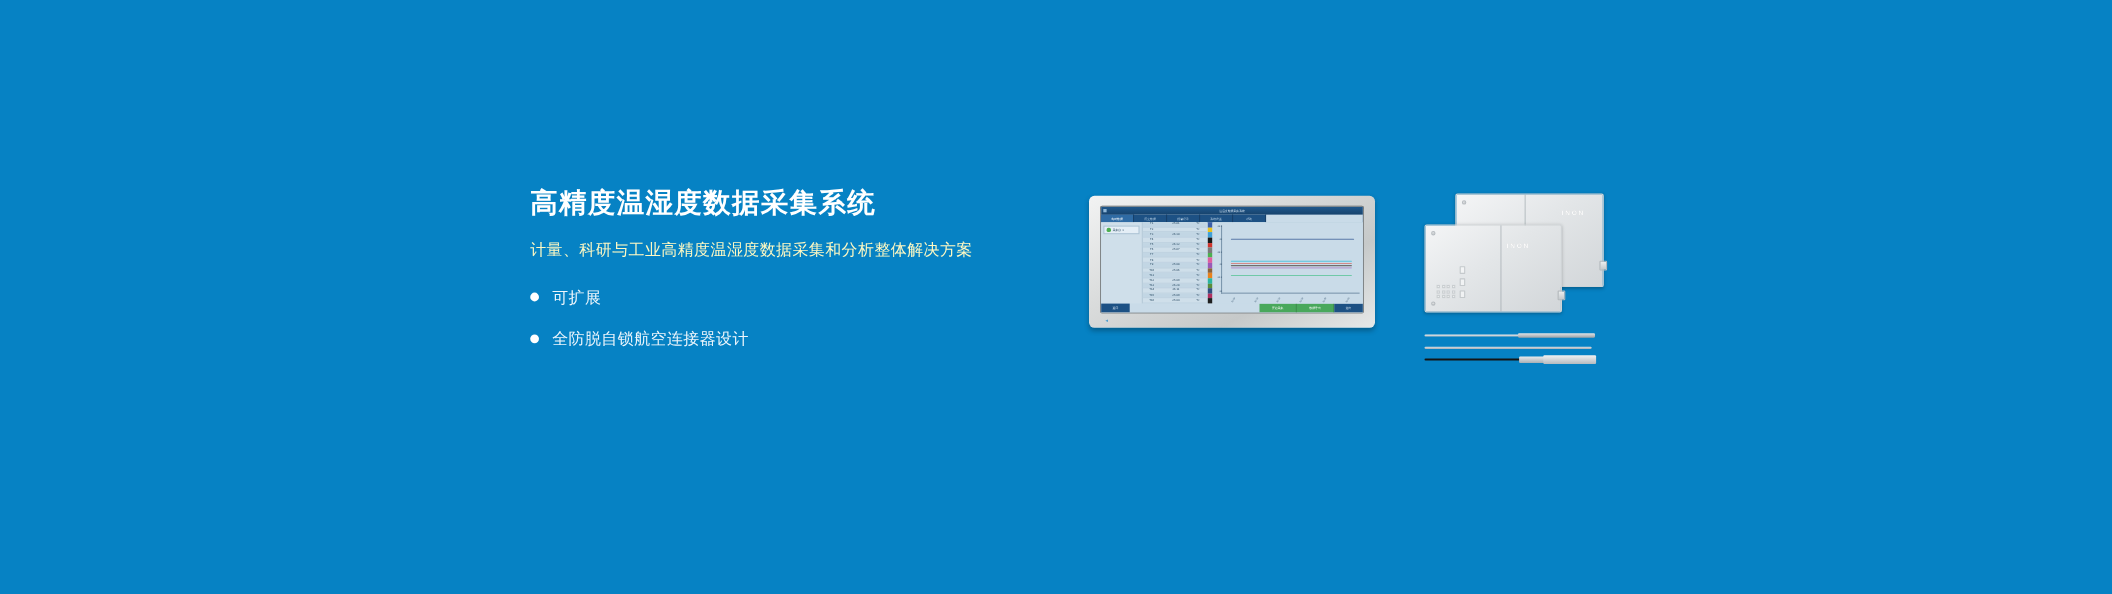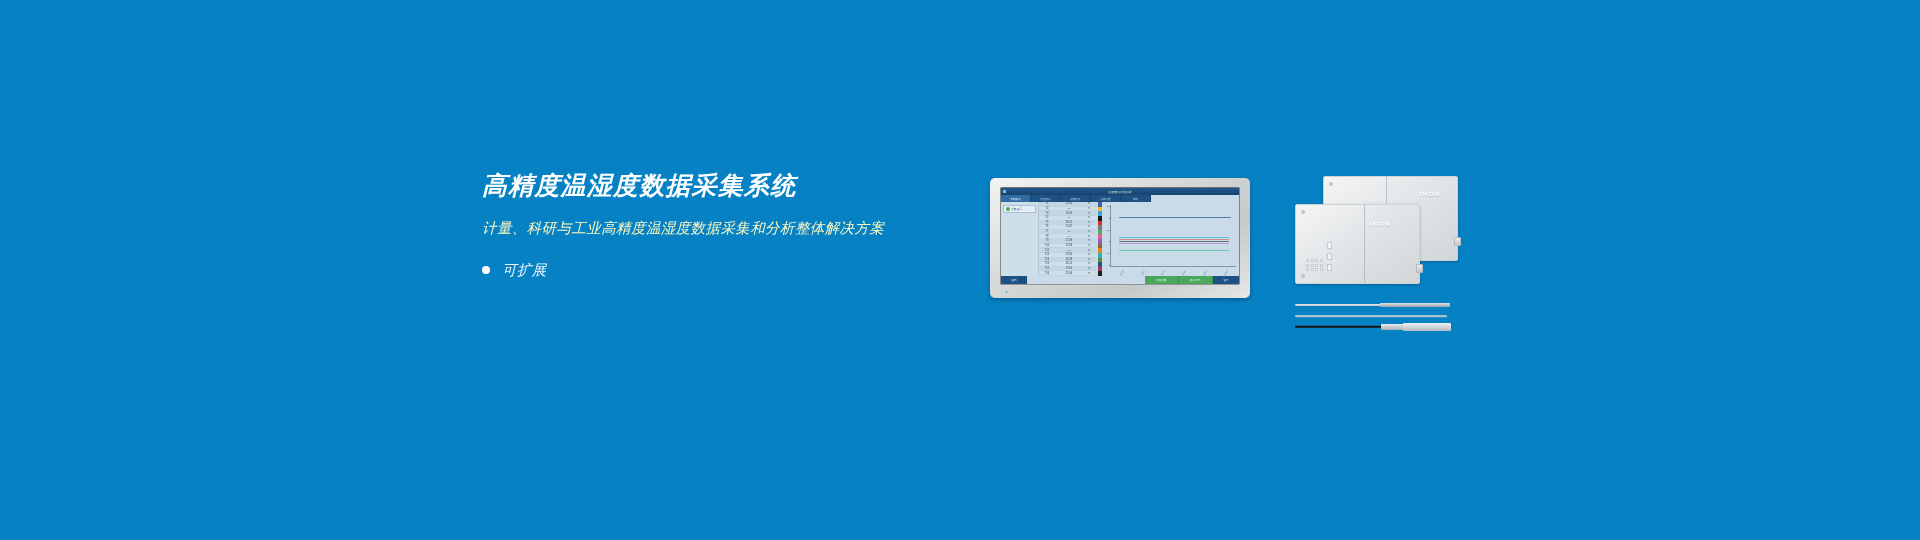--- a/index.html
+++ b/index.html
@@ -9,21 +9,20 @@
     font-family:"Liberation Sans","DejaVu Sans",sans-serif;
     position:relative;
   }
 
   
   .text-block {
     position:absolute;
     left:482px;
     top:172px;
     width:480px;
-    font-style:italic;
   }
   .headline {
     font-size:25px;
     font-weight:bold;
     color:#ffffff;
     letter-spacing:1.2px;
     line-height:1.1;
     white-space:nowrap;
   }
   .subhead {
@@ -315,20 +314,24 @@
 </head>
 <body style="background: rgb(6, 130, 196);">
 
 <div class="text-block" data-name="banner-text-block">
   <h1 class="headline" data-name="page-title">高精度温湿度数据采集系统</h1>
   <p class="subhead" data-name="page-subtitle">计量、科研与工业高精度温湿度数据采集和分析整体解决方案</p>
   <ul class="feature-list" data-name="feature-list">
     <li class="feature-item" data-name="list-item">
       <span class="bullet-dot" data-name="bullet-dot-icon"></span>
       <span data-name="feature-label">可扩展</span>
+    </li>
+    <li class="feature-item" data-name="list-item">
+      <span class="bullet-dot" data-name="bullet-dot-icon"></span>
+      <span data-name="feature-label">全防脱自锁航空连接器设计</span>
     </li>
   </ul>
 </div>
 
 <div class="monitor" data-name="monitor-device">
   <div class="monitor-outer" data-name="monitor-bezel">
     <div class="monitor-inner" data-name="monitor-screen-frame">
       <div class="screen" data-name="software-screen">
 
         <div class="screen-titlebar" data-name="app-titlebar">

